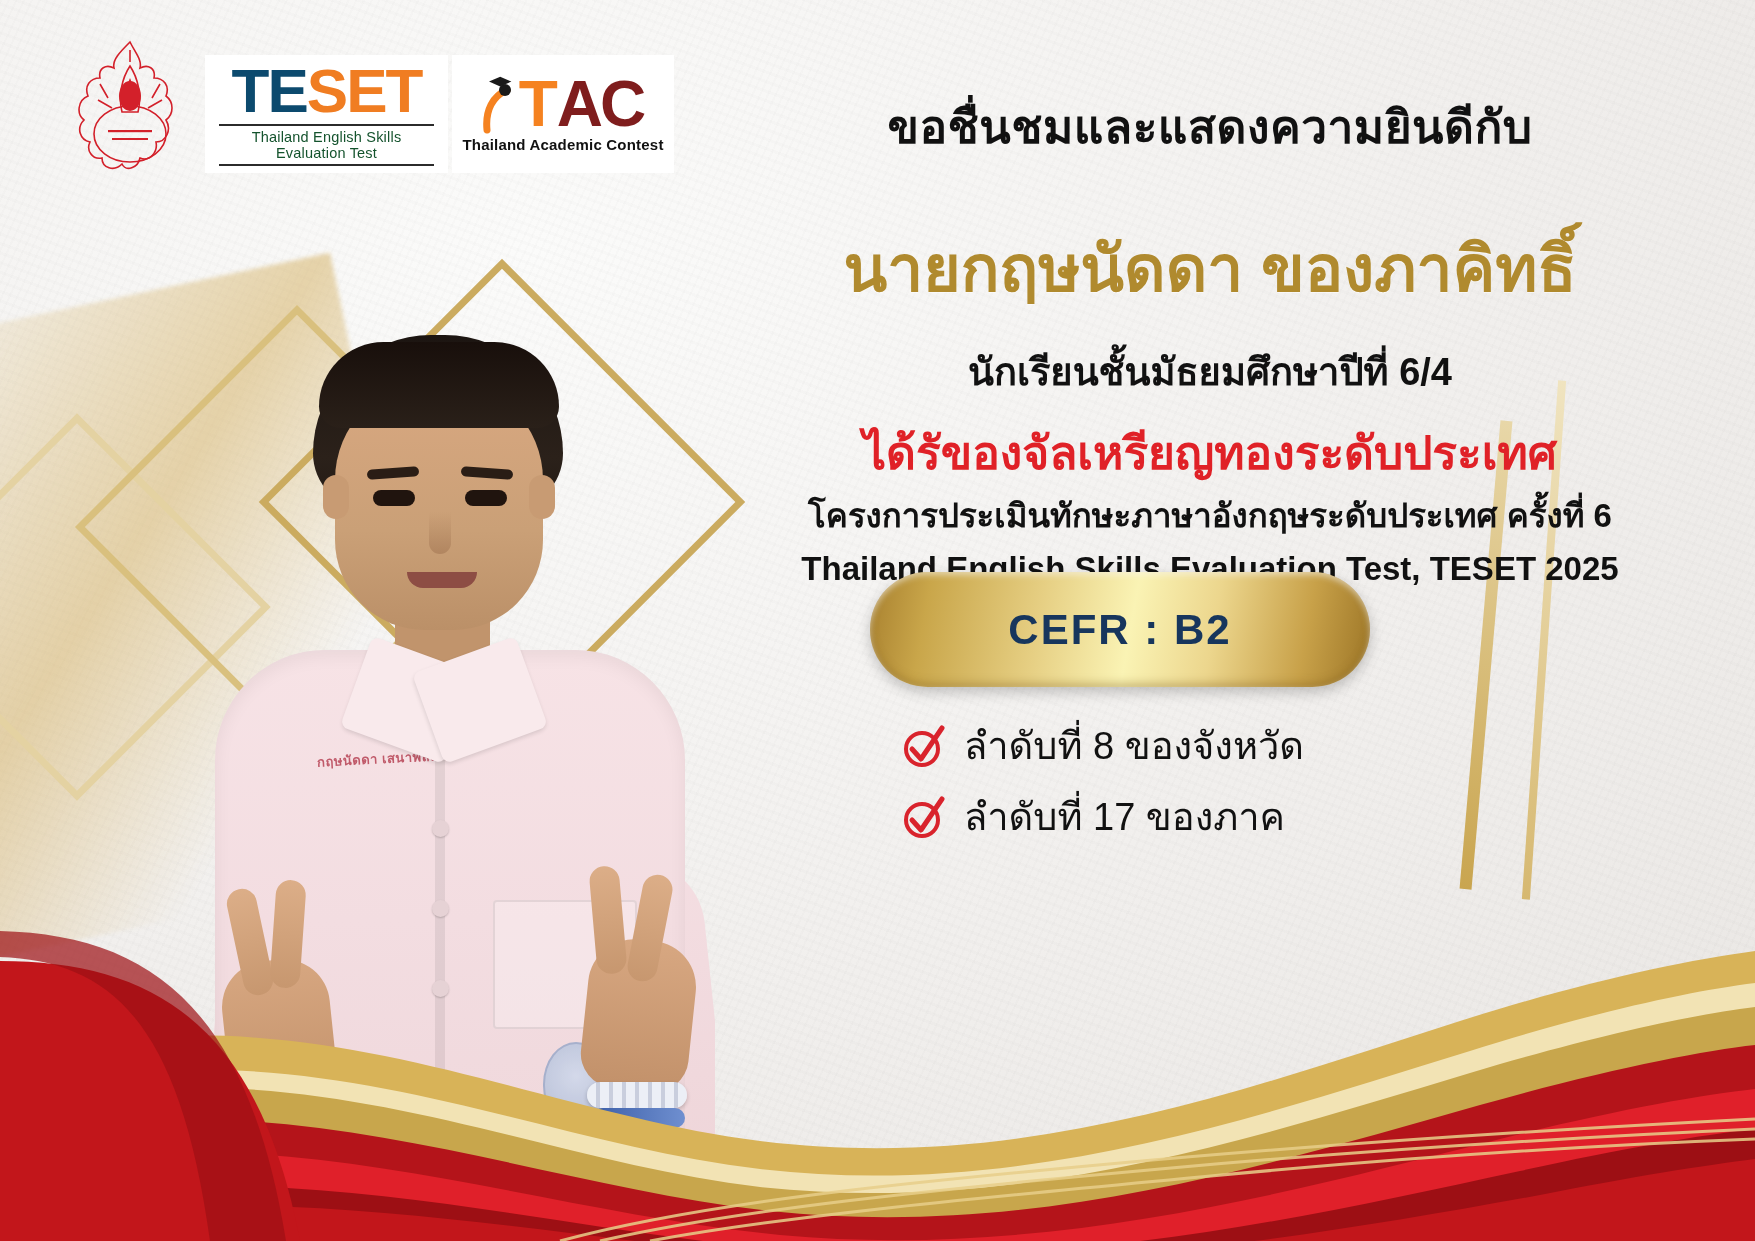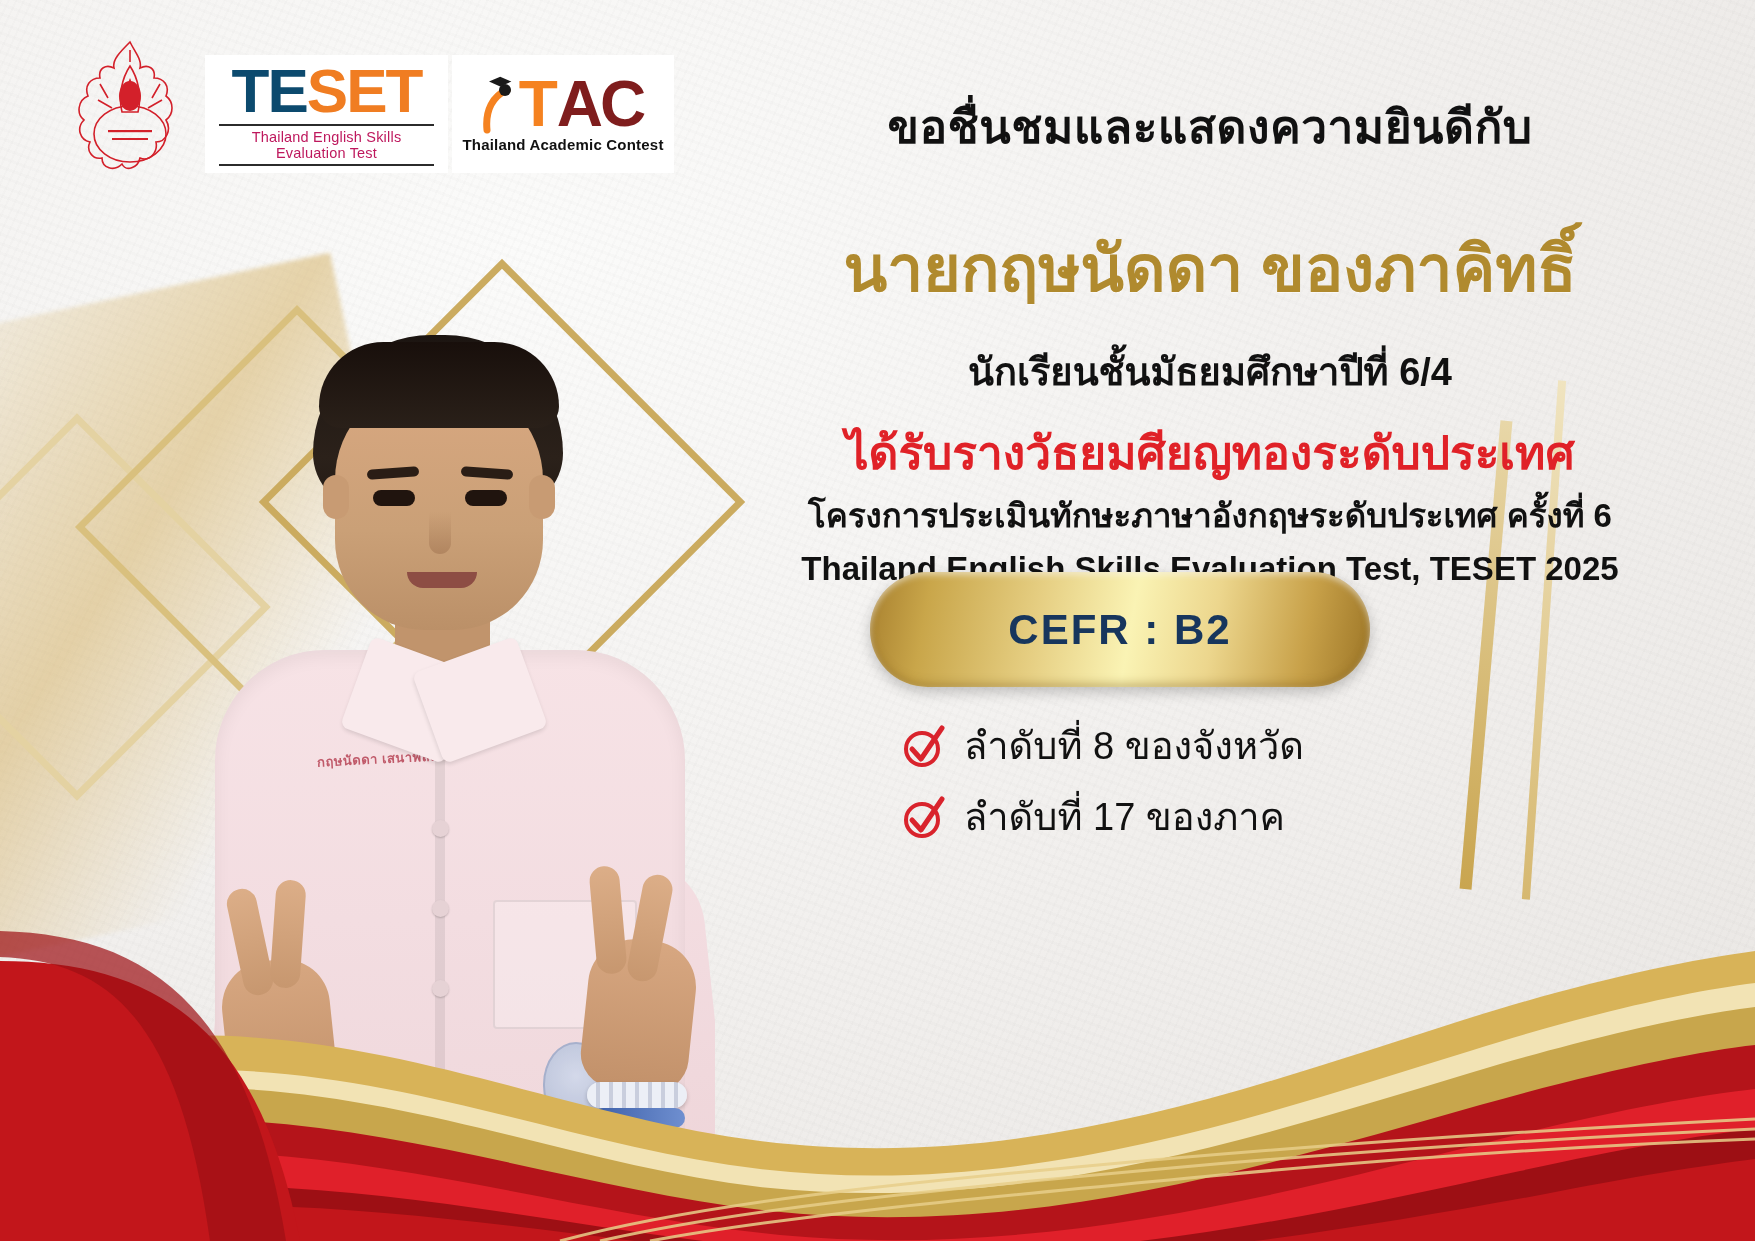--- a/index.html
+++ b/index.html
@@ -33,21 +33,21 @@
 
   
   .emblem{position:absolute;left:78px;top:38px;width:105px;height:145px;}
   .logo-teset{position:absolute;left:205px;top:55px;width:243px;height:118px;
     background:#fff;display:flex;flex-direction:column;align-items:center;justify-content:center;}
   .teset-word{font-size:62px;font-weight:bold;letter-spacing:-2px;line-height:.95;}
   .teset-word .dark{color:#0c4a6e;}
   .teset-word .orange{color:#f07d22;}
   .teset-rule{width:215px;border-top:2px solid #2b2b2b;border-bottom:2px solid #2b2b2b;
     padding:3px 0;margin-top:4px;}
-  .teset-sub{font-size:14.5px;color:#be185d;letter-spacing:.2px;text-align:center;}
+  .teset-sub{font-size:14.5px;color:#14532d;letter-spacing:.2px;text-align:center;}
   .logo-tac{position:absolute;left:452px;top:55px;width:222px;height:118px;background:#fff;
     display:flex;flex-direction:column;align-items:center;justify-content:center;}
   .tac-row{display:flex;align-items:center;gap:2px;line-height:.9;}
   .tac-word{font-size:64px;font-weight:bold;letter-spacing:-3px;}
   .tac-t{color:#f58220;}
   .tac-ac{color:#7f1d1d;}
   .tac-sub{font-size:15px;font-weight:bold;color:#111;margin-top:2px;letter-spacing:.2px;}
 
   
   .content{position:absolute;left:700px;top:90px;width:1020px;text-align:center;}
@@ -214,21 +214,21 @@
     <div class="p-finger" style="left:498px;top:566px;transform:rotate(-5deg)"></div>
     <div class="p-finger" style="left:540px;top:574px;transform:rotate(11deg)"></div>
     <div class="p-bracelet"></div>
     <div class="p-bracelet2"></div>
   </div>
 
   <div class="content">
     <div class="line-congrats">ขอชื่นชมและแสดงความยินดีกับ</div>
     <div class="line-name">นายกฤษนัดดา ของภาคิทธิ์</div>
     <div class="line-class">นักเรียนชั้นมัธยมศึกษาปีที่ 6/4</div>
-    <div class="line-award">ได้รับรางวัธยมศียญทองระดับประเทศ</div>
+    <div class="line-award">ได้รัของจัลเหรียญทองระดับประเทศ</div>
     <div class="line-project">โครงการประเมินทักษะภาษาอังกฤษระดับประเทศ ครั้งที่ 6</div>
     <div class="line-project-en">Thailand English Skills Evaluation Test, TESET 2025</div>
   </div>
 
   <div class="badge">
     <span class="badge-text">CEFR  :  B2</span>
   </div>
 
   <div class="checks">
     <div class="check-row">

